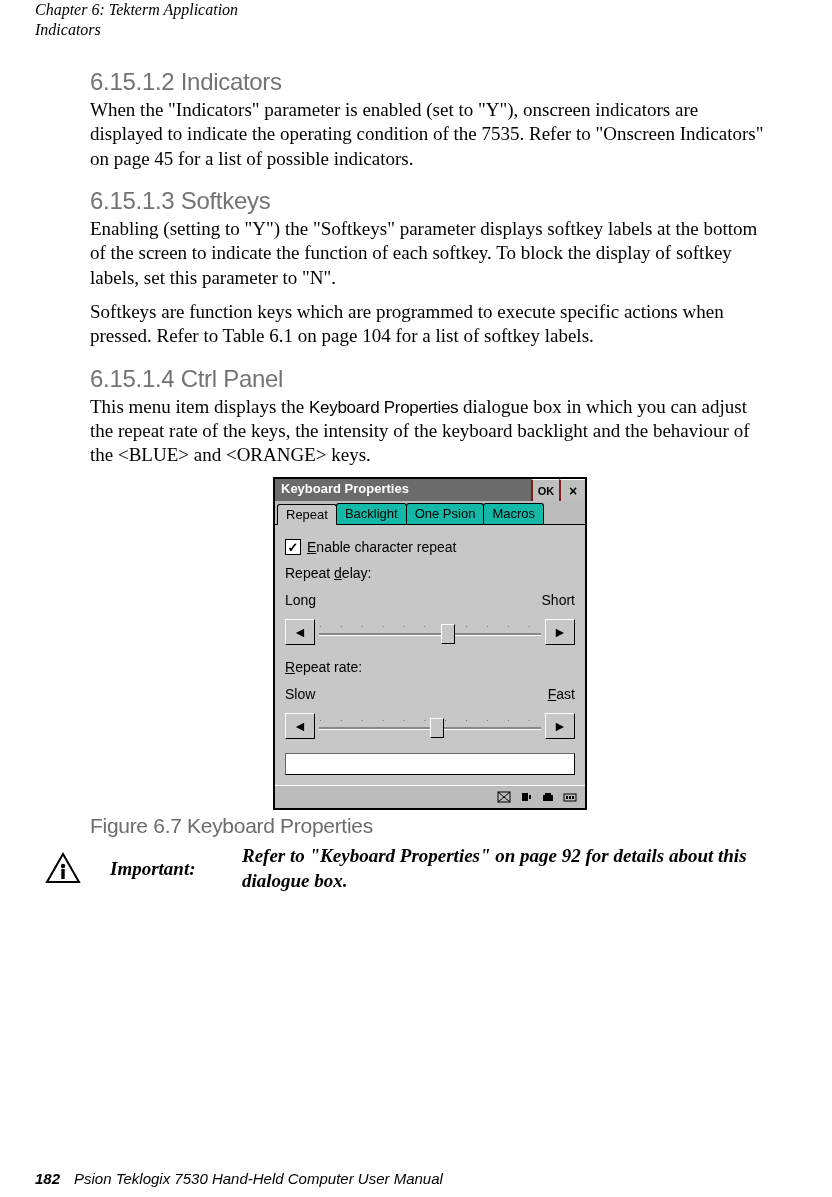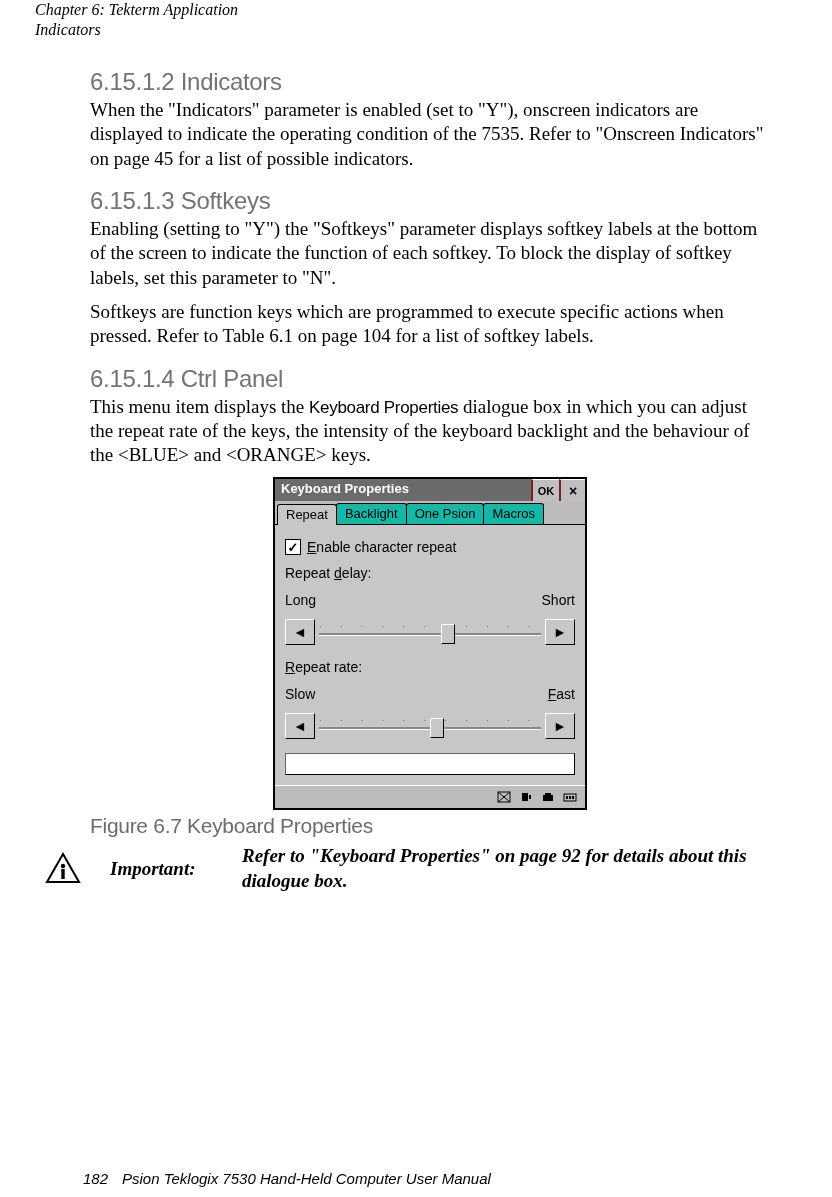--- a/index.html
+++ b/index.html
@@ -88,23 +88,22 @@
     bottom: 10px;
     left: 35px;
     font-family: Arial, Helvetica, sans-serif;
     font-stretch: condensed;
     font-size: 15px;
     color: #000;
     display: flex;
     gap: 14px;
   }
   .footer-page {
-    font-weight: normal;
-    font-style: italic;
-    margin-left: 48px;
+    font-weight: bold;
+    font-style: italic;
   }
   .footer-text {
     font-style: italic;
     font-weight: 300;
   }
   
   .dialog {
     display: inline-block;
     width: 310px;
     border: 2px solid #000;

